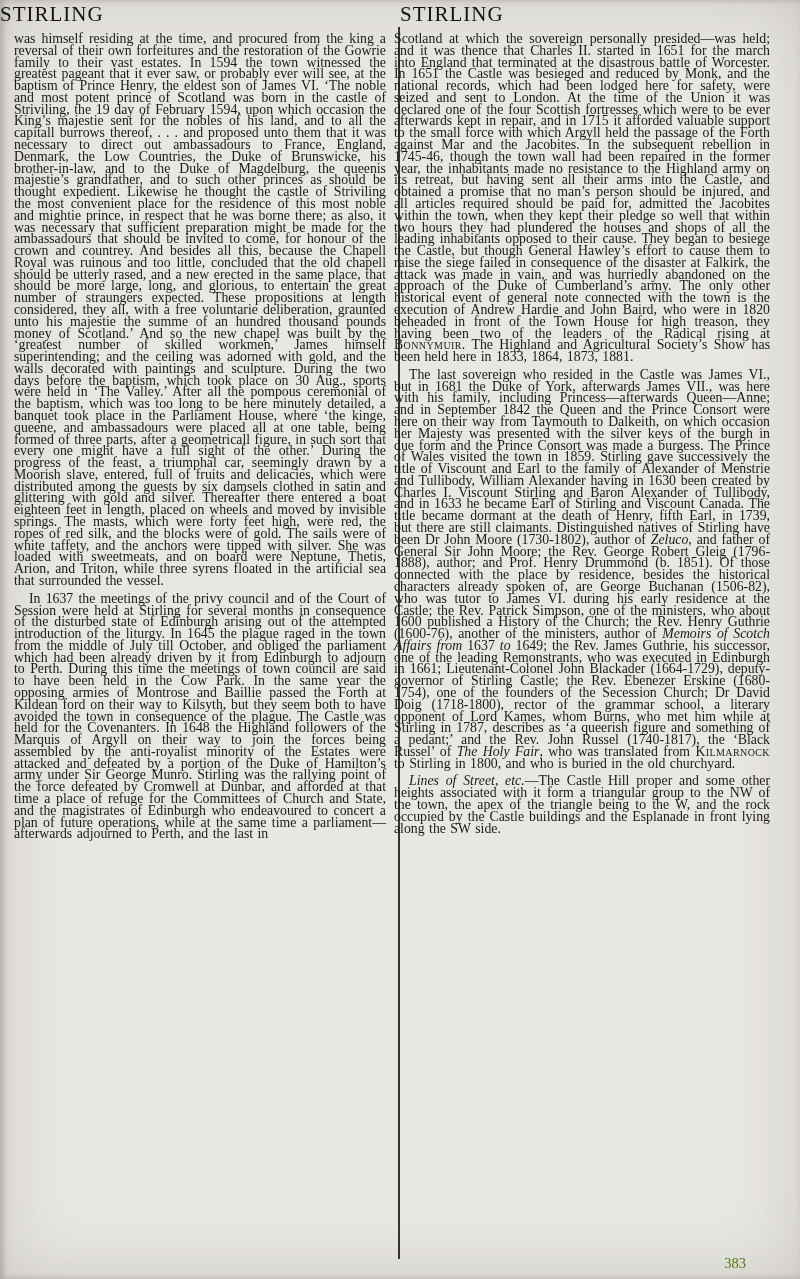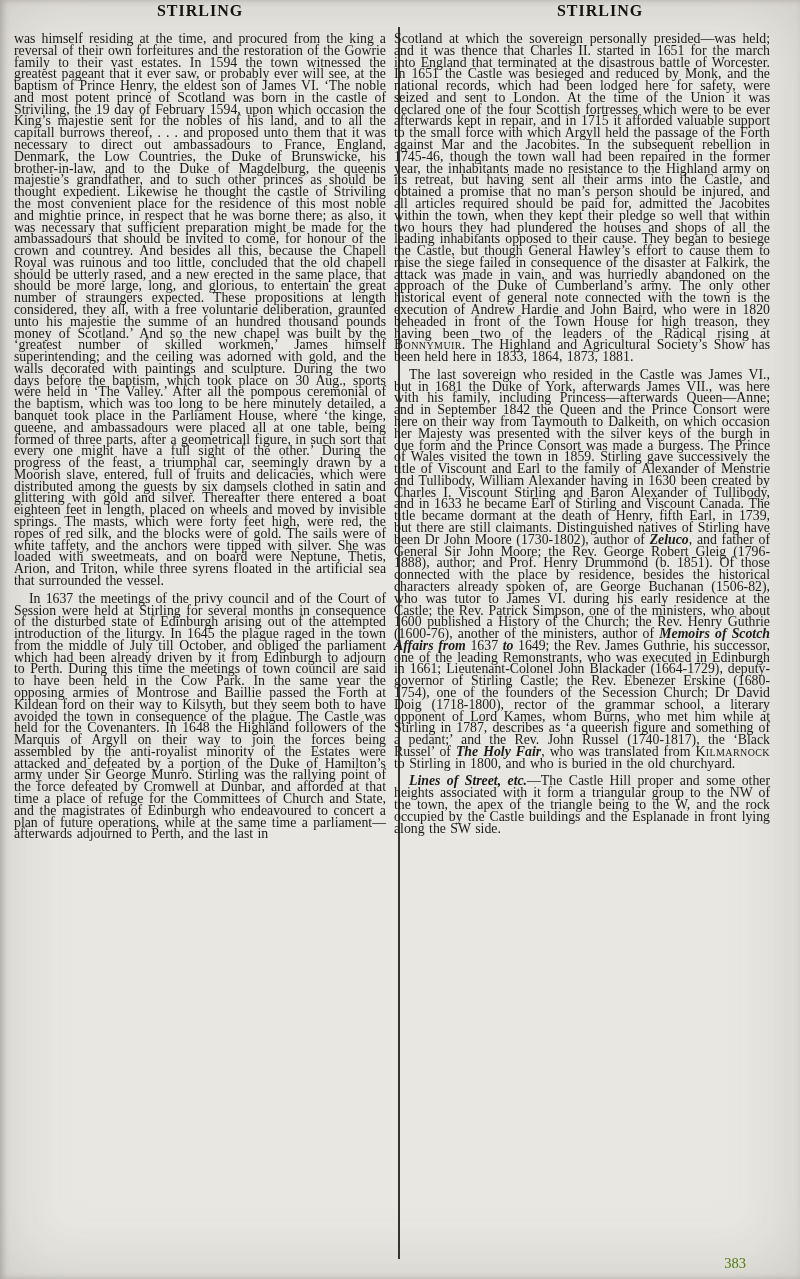--- a/index.html
+++ b/index.html
@@ -11,42 +11,42 @@
   .page {
     position: relative;
     width: 800px; height: 1279px;
     background: #e9e7e2;
     color: #1b1a18;
     overflow: hidden;
     box-shadow: inset 0 0 70px rgba(95,90,82,0.22), inset 3px 0 6px rgba(60,55,50,0.28);
   }
   .running-head {
     position: absolute; top: 2px; height: 20px;
-    font-weight: bold; font-size: 16px; letter-spacing: 1px;
-    text-align: center; color: #141310;
+    font-weight: normal; font-size: 21px; letter-spacing: 1px;
+    text-align: left; color: #141310;
   }
   .running-head.left  { left: 0;   width: 400px; }
   .running-head.right { left: 400px; width: 400px; }
   .column {
     position: absolute; top: 27px; height: 1234px;
     overflow: hidden;
     font-size: 13.8px; line-height: 11.78px;
     text-align: justify;
     word-spacing: 0.07em;
   }
   .column.left  { left: 8px;   width: 384px; }
   .column.right { left: 388px; width: 388px; }
   .divider {
     position: absolute; left: 398px; top: 27px;
     width: 2px; height: 1232px;
     background: #363330;
   }
   p.para { margin: 6px; padding: 0; }
   p.para.indent { text-indent: 15px; }
-  .it { font-style: italic; font-weight: bold; }
+  .it { font-style: italic; }
   .sc { font-variant: small-caps; letter-spacing: 0.4px; }
   .page-number {
     position: absolute; left: 700px; top: 1255px; width: 70px;
     text-align: center; font-size: 14.5px; color: #4d7c0f;
   }
 </style>
 </head>
 <body>
 
 <div class="page">

